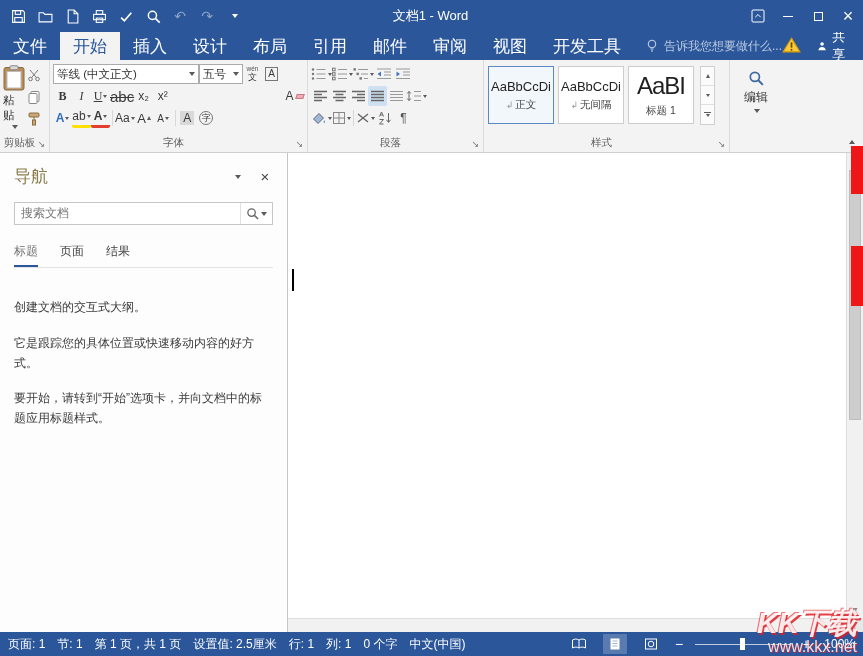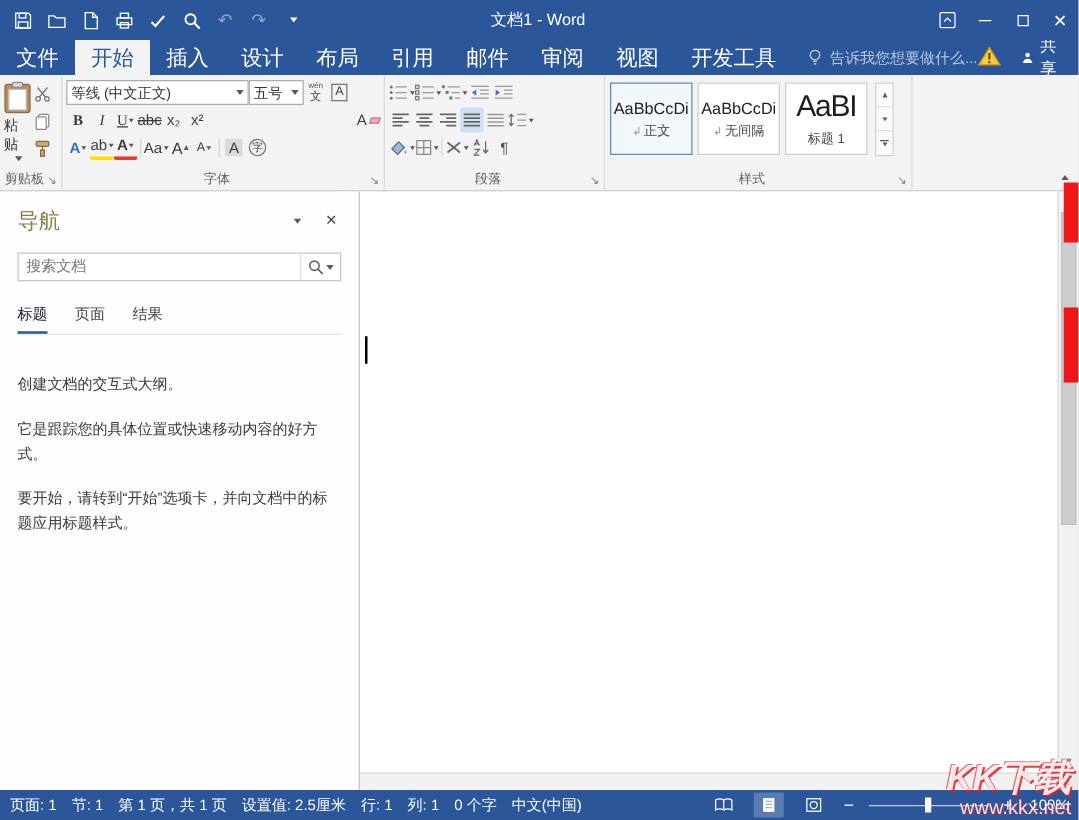--- a/index.html
+++ b/index.html
@@ -49,21 +49,21 @@
 .pb-label{font-size:11.5px;color:#333}
 .clip-col{display:flex;flex-direction:column;justify-content:flex-start;gap:2px;padding-top:2px}
 .clip-col .rbtn{height:20px;width:26px;justify-content:flex-start;padding-left:2px}
 
 
 .combo{display:flex;align-items:center;background:#fff;border:1px solid #ababab;height:20px;padding:0 3px;font-size:11.5px;color:#333}
 .combo .cv{flex:1;white-space:nowrap;overflow:hidden}
 .b-bold{font-weight:bold;font-family:"Liberation Serif",serif}
 .b-italic{font-style:italic;font-family:"Liberation Serif",serif}
 .b-under{text-decoration:underline;font-family:"Liberation Serif",serif}
-.b-strike{text-decoration:line-through;font-size:12px}
+.b-strike{text-decoration:line-through;font-size:15px}
 .phon{flex-direction:column;line-height:1;gap:0}
 .ph-top{font-size:6.5px;color:#555;display:block}
 .ph-bot{font-size:9px;display:block}
 .charbox{border:1px solid #777;font-size:10px;padding:0 2px;line-height:12px}
 .eraser{display:inline-block;width:8px;height:5px;background:#f2aab6;border:1px solid #c47a87;transform:skewX(-18deg);margin-left:2px}
 .fx-a{color:#2f6fbe;font-weight:bold}
 .hl-ab{border-bottom:3px solid #ffe000;line-height:11px}
 .fc-a{border-bottom:3px solid #e23d2e;line-height:11px;font-weight:bold}
 .shade-a{background:#d9d9d9;padding:0 3px}
 .enclose{border:1px solid #777;border-radius:50%;font-size:9px;width:14px;height:14px;display:inline-flex;align-items:center;justify-content:center}
@@ -96,21 +96,21 @@
 .nav-title{font-size:17px;color:#8a7c4c}
 .nav-head-btns{margin-left:auto;display:flex;align-items:center;gap:12px}
 .nhb{color:#555;display:inline-flex;align-items:center;justify-content:center;width:16px;height:16px}
 .nhb.g-close::before{font-size:15px;color:#444}
 .nav-search{display:flex;align-items:center;border:1px solid #c6c6c6;background:#fff;height:23px;margin-top:14px}
 .nav-input{flex:1;border:none;outline:none;font-size:12px;padding:0 6px;color:#737373;font-family:Liberation Serif, serif;background:transparent}
 .nav-input::placeholder{color:#777}
 .nav-search-btn{display:flex;align-items:center;padding:0 5px;border-left:1px solid #e0e0e0;height:100%}
 .nav-tabs{display:flex;gap:22px;margin-top:18px;border-bottom:1px solid #e4e4e4;padding-bottom:0}
 .ntab{font-size:12px;color:#444;padding-bottom:5px}
-.ntab.active{color:#0f172a;border-bottom:2px solid #2b579a}
+.ntab.active{color:#737373;border-bottom:2px solid #2b579a}
 .nav-p{font-size:12px;color:#3b3b3b;line-height:1.65;margin-top:16px}
 .nav-p.first{margin-top:30px}
 
 
 .docarea{position:absolute;left:268px;right:0;top:153px;bottom:24px;background:#e8e8e8}
 .page{position:absolute;left:5px;right:17px;top:0;bottom:14px;background:#fff}
 .cursor{position:absolute;left:19px;top:116px;width:1.5px;height:22px;background:#000}
 .vscroll{position:absolute;right:0;top:0;width:17px;bottom:14px;background:#f1f1f1;border-left:1px solid #dcdcdc}
 .sarr{position:absolute;left:0;right:0;text-align:center;color:#8a8a8a;font-size:10px;line-height:16px;height:16px}
 .sarr.g-up::before{content:"▴"}
@@ -506,20 +506,30 @@
           <span class="ssb" style="flex-direction:column">
               <span class="morebar"></span>
               <span class="tri tiny"></span>
             </span>
         </div>
       </div>
       <span class="glabel">样式</span>
       <span class="launcher"></span>
     </div>
 
+    <div class="rgroup" style="width:54px;border-right:none">
+      <div class="edit-btn">
+        <svg width="16" height="16" viewBox="0 0 14 14">
+            <circle cx="6" cy="6" r="4" fill="none" stroke="#3f6a9f" stroke-width="1.5"></circle>
+            <path d="M9 9l4 4" stroke="#3f6a9f" stroke-width="1.8"></path>
+          </svg>
+        <span>编辑</span>
+        <span class="tri"></span>
+      </div>
+    </div>
 
     <div class="flexsp"></div>
     <span class="tri up collapse-ribbon"></span>
   </div>
 
   <div class="navpane">
     <div class="nav-head">
       <span class="nav-title">导航</span>
       <span class="nav-head-btns">
         <span class="nhb">

